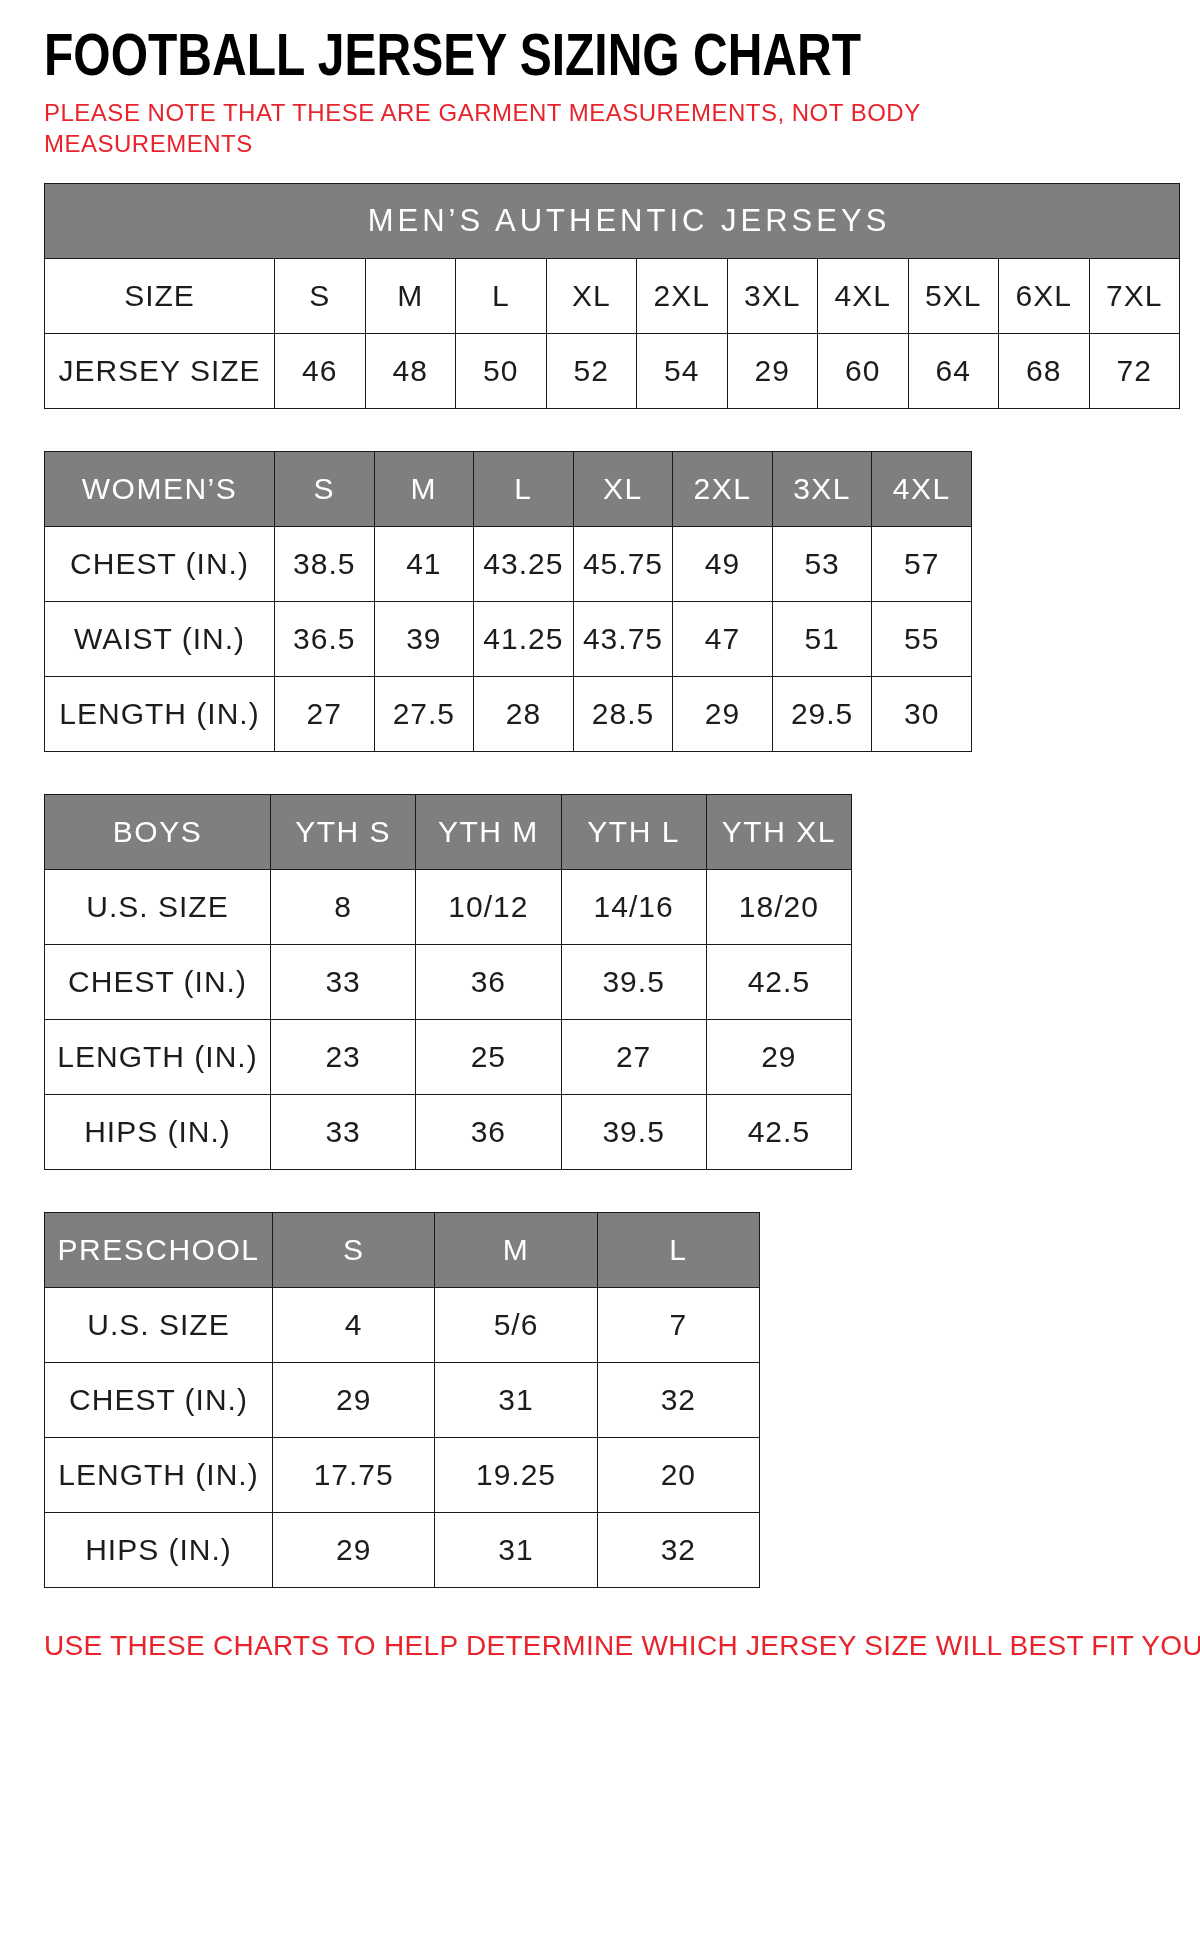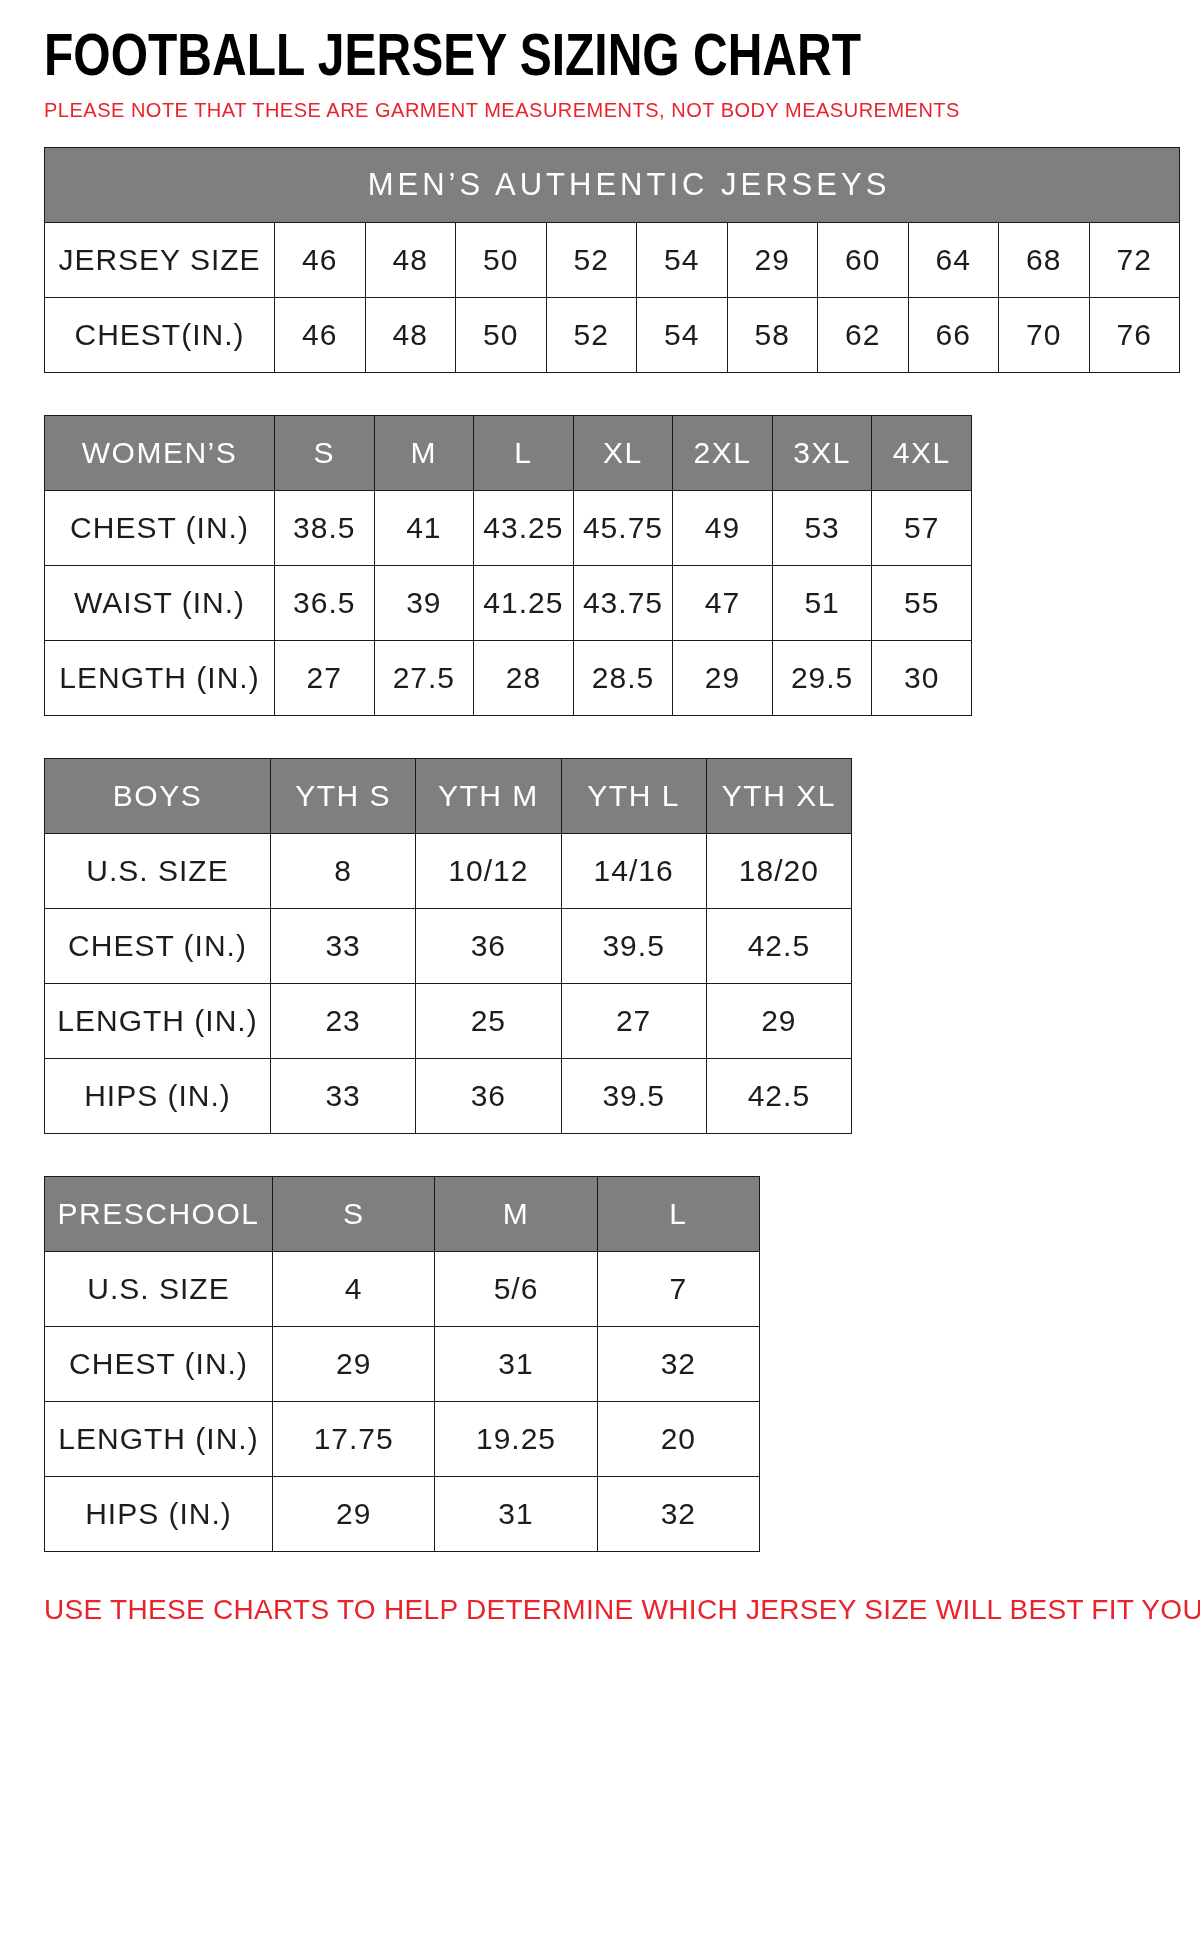--- a/index.html
+++ b/index.html
@@ -23,21 +23,21 @@
     font-size:60px;
     font-weight:bold;
     color:#000;
     white-space:nowrap;
     transform:scaleX(0.8);
     transform-origin:left center;
     letter-spacing:0;
   }
   .subtitle{
     margin:0 0 24px 0;
-    font-size:20px;
+    font-size:24px;
     line-height:1.3;
     color:var(--red);
     max-width:1010px;
     letter-spacing:0.5px;
   }
 
   table.tbl{
     border-collapse:collapse;
     table-layout:fixed;
     margin:0 0 42px 0;
@@ -96,44 +96,44 @@
   <table class="tbl tbl-mens">
     <colgroup>
         <col class="c-label">
         <col span="10" class="c-data">
       </colgroup>
     <tbody>
         <tr>
           <td class="banner" colspan="11">MEN’S AUTHENTIC JERSEYS</td>
         </tr>
         <tr>
+          <th class="lbl">SIZE</th>
+          <td>S</td>
+          <td>M</td>
+          <td>L</td>
+          <td>XL</td>
+          <td>2XL</td>
+          <td>3XL</td>
+          <td>4XL</td>
+          <td>5XL</td>
+          <td>6XL</td>
+          <td>7XL</td>
+        </tr>
+        <tr>
           <th class="lbl">JERSEY SIZE</th>
           <td>46</td>
           <td>48</td>
           <td>50</td>
           <td>52</td>
           <td>54</td>
           <td>29</td>
           <td>60</td>
           <td>64</td>
           <td>68</td>
           <td>72</td>
-        </tr>
-        <tr>
-          <th class="lbl">CHEST(IN.)</th>
-          <td>46</td>
-          <td>48</td>
-          <td>50</td>
-          <td>52</td>
-          <td>54</td>
-          <td>58</td>
-          <td>62</td>
-          <td>66</td>
-          <td>70</td>
-          <td>76</td>
         </tr>
       </tbody>
   </table>
 
   <table class="tbl tbl-womens">
     <colgroup>
         <col class="c-label">
         <col span="7" class="c-data">
       </colgroup>
     <tbody>

